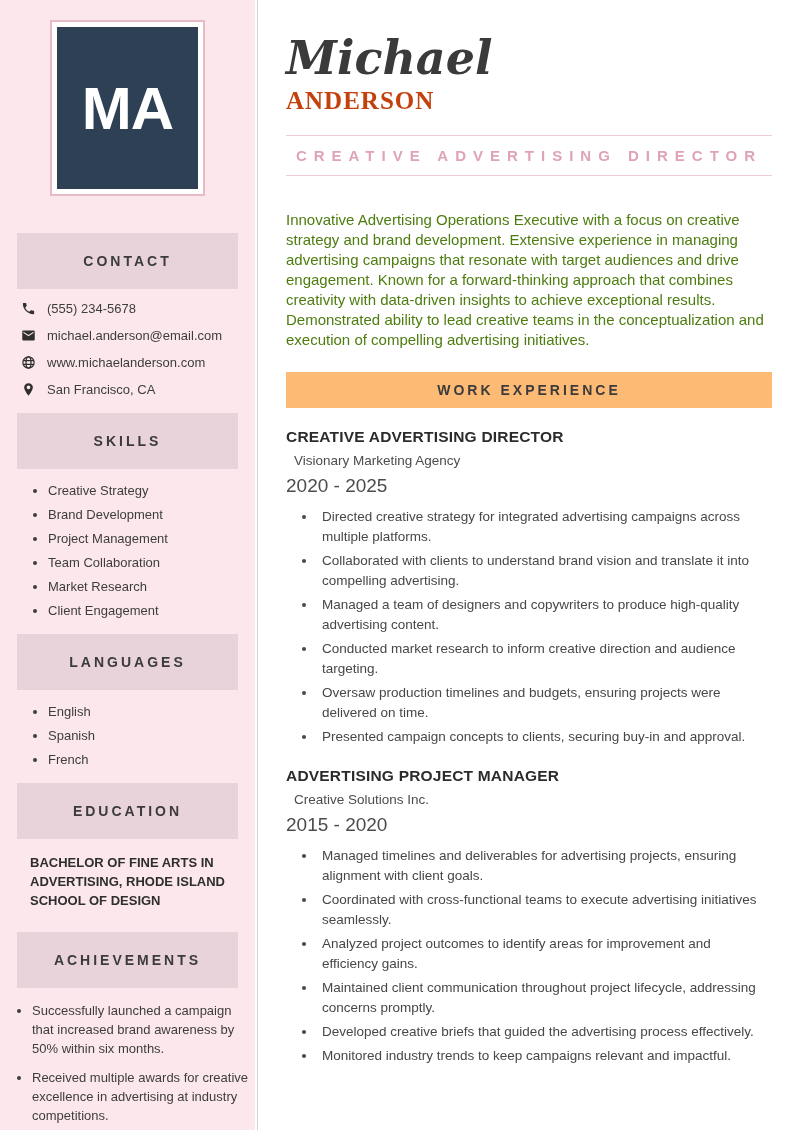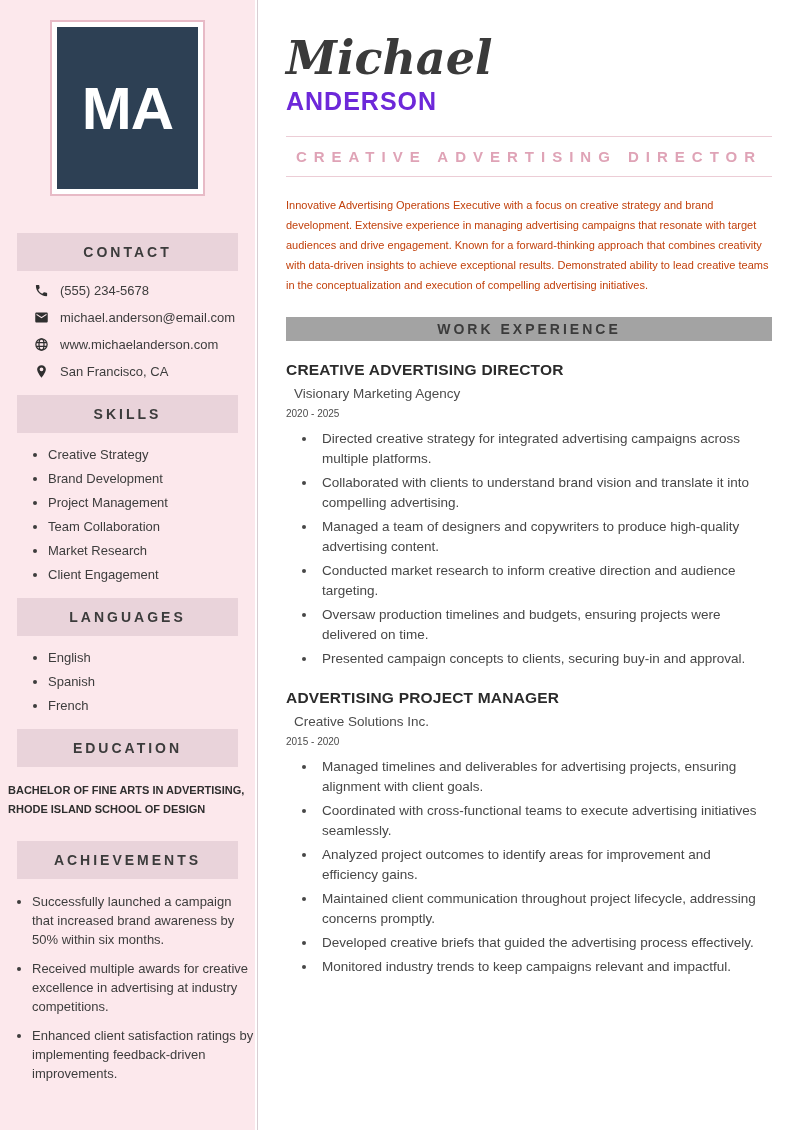--- a/index.html
+++ b/index.html
@@ -19,64 +19,64 @@
     width:155px;height:176px;margin:20px auto 16px;box-sizing:border-box;
     border:2px solid #e7bac6;background:#ffffff;
     display:flex;align-items:center;justify-content:center;
   }
   .monogram-inner{
     width:141px;height:162px;background:#2d4054;color:#ffffff;
     display:flex;align-items:center;justify-content:center;
     font-size:60px;font-weight:600;letter-spacing:-1px;
   }
   .band{
-    margin:0 17px;height:38px;background:#e9d3da;
+    margin:0 17px;height:56px;background:#e9d3da;
     display:flex;align-items:center;justify-content:center;
     font-size:14px;font-weight:700;letter-spacing:3px;color:#3b3b3b;
   }
   .band.first{margin-top:37px;}
   .band.next{margin-top:16px;}
-  .contact-list{list-style:none;margin:12px 16px 0;padding:0 8px 0 18px;}
+  .contact-list{list-style:none;margin:12px 3px 0;padding:0 8px 0 18px;}
   .contact-item{
     display:flex;align-items:center;margin-bottom:12px;
     font-size:13px;color:#3d3d3d;
   }
   .cicon{width:15px;height:15px;margin-right:11px;flex:0 0 15px;display:inline-flex;}
   .cicon svg{width:15px;height:15px;fill:#2f2f2f;}
   .cicon svg .stroke{fill:none;stroke:#2f2f2f;stroke-width:2;}
   .side-list{margin:14px 0 0;padding-left:48px;font-size:13px;color:#3d3d3d;}
   .side-list li{margin-bottom:9px;line-height:15px;}
   .edu-text{
-    margin:14px 8px 0;font-weight:700;font-size:11px;line-height:19px;color:#2e2e2e;
+    margin:14px 30px 0;font-weight:700;font-size:13px;line-height:19px;color:#2e2e2e;
   }
   .ach-list{margin:13px 0 0;padding-left:32px;font-size:13px;color:#3d3d3d;}
   .ach-list li{margin-bottom:10px;line-height:19px;}
   
   .main{position:absolute;left:286px;top:0;width:486px;}
   .name-first{
     font-family:"DejaVu Serif", serif;font-style:italic;font-weight:600;
     font-size:46px;line-height:1.15;color:#3a3a3a;margin-top:32px;
   }
   .name-last{
-    font-size:25px;font-weight:800;letter-spacing:1px;color:#6d28d9;margin-top:2px;
+    font-size:25px;font-weight:800;letter-spacing:1px;color:#c2410c;margin-top:2px;font-family:Liberation Serif, serif;
   }
   .title-block{
     margin-top:20px;border-top:1px solid #eccdd6;border-bottom:1px solid #eccdd6;
     padding:11px 0;text-align:center;color:#dfa3b6;
     font-weight:700;font-size:15px;letter-spacing:7px;white-space:nowrap;
   }
-  .summary{margin-top:18px;font-size:11px;line-height:20px;color:#c2410c;}
+  .summary{margin-top:34px;font-size:15px;line-height:20px;color:#4d7c0f;}
   .exp-band{
-    margin-top:22px;height:24px;background:#a3a3a3;
+    margin-top:22px;height:36px;background:#fdba74;
     display:flex;align-items:center;justify-content:center;
     font-size:14px;font-weight:700;letter-spacing:3px;color:#3b3b3b;
   }
   .job-title{margin-top:20px;font-size:15.5px;font-weight:800;color:#2b2b2b;letter-spacing:.2px;}
   .job-company{margin-top:7px;font-size:13.5px;color:#4c4c4c;margin-left:8px;}
-  .job-dates{margin-top:7px;font-size:10px;color:#4c4c4c;}
+  .job-dates{margin-top:7px;font-size:19px;color:#4c4c4c;}
   .job-bullets{margin:10px 12px 0;padding-left:19px;font-size:13.5px;line-height:20px;color:#474747;}
   .job-bullets li{margin-bottom:4px;padding-left:5px;}
   .job-block.second{margin-top:14px;}
 </style>
 </head>
 <body>
 
 <aside class="sidebar">
 
   <div class="monogram-outer">

